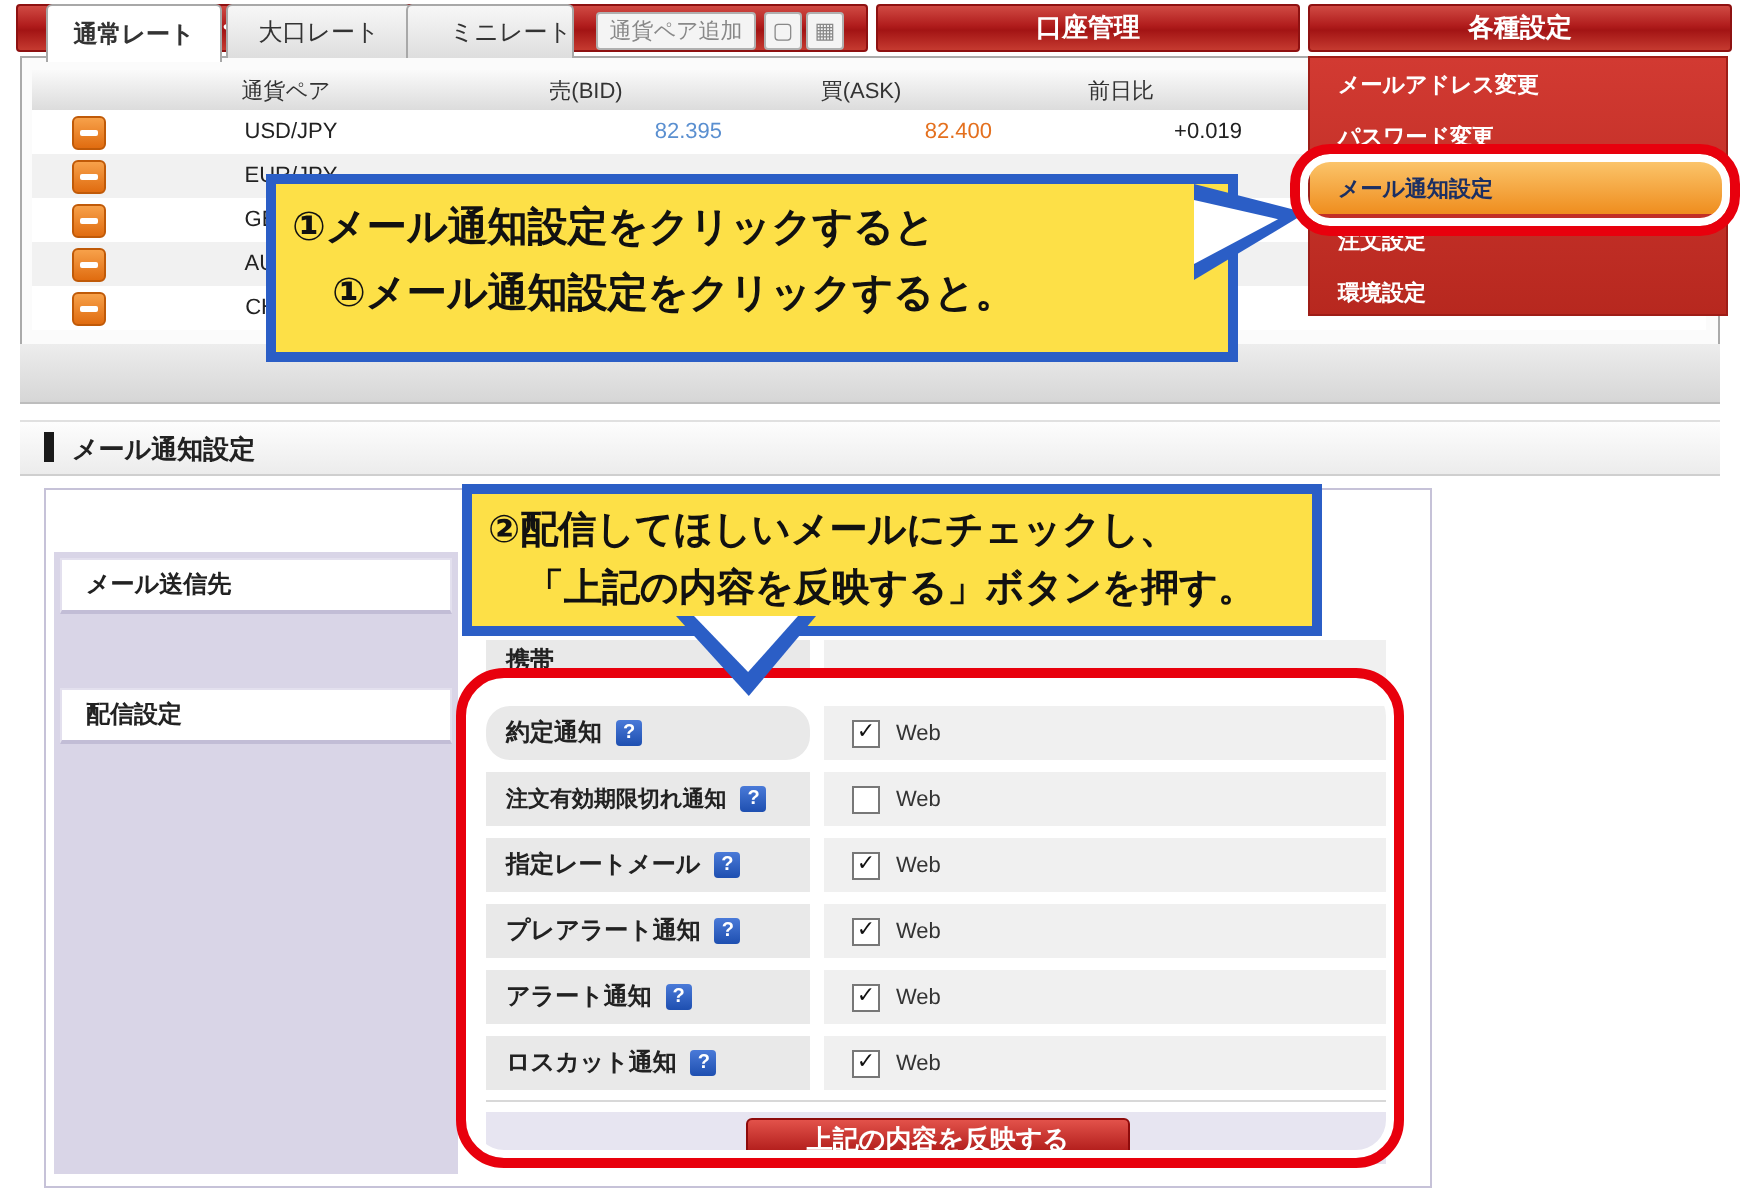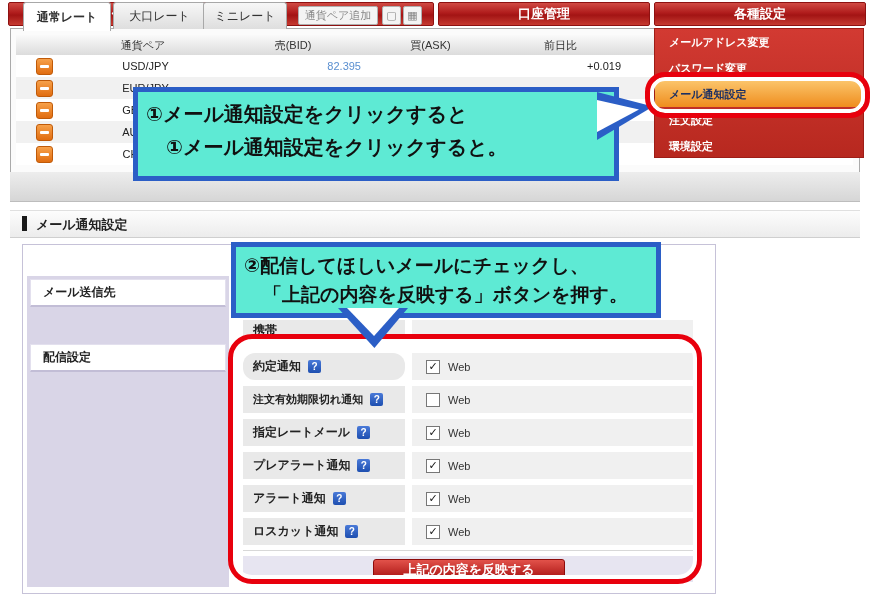--- a/index.html
+++ b/index.html
@@ -22,21 +22,21 @@
            background:linear-gradient(180deg,#f7a14a,#e06c10);}
   .rowicon::after{content:"";position:absolute;left:3px;top:6px;width:9px;height:3px;background:#fff;border-radius:1px;}
   
   #dropdown{position:absolute;left:654px;top:28px;width:210px;height:130px;z-index:30;
             background:linear-gradient(180deg,#d23a32,#b7281f);border:1px solid #9e1d17;box-sizing:border-box;}
   .mitem{position:absolute;left:0;width:208px;height:26px;color:#fff;font-size:11px;font-weight:bold;
          display:flex;align-items:center;padding-left:14px;box-sizing:border-box;}
   .mitem-hl{background:linear-gradient(180deg,#fbc46a,#ef8d1e);color:#1b2f63;}
   .ring{position:absolute;border:5px solid #e8000d;box-shadow:inset 0 0 0 4px #ffffff;pointer-events:none;}
   
-  .callout{position:absolute;background:#5eead4;border:5px solid #2b5ec6;color:#111;font-weight:bold;}
+  .callout{position:absolute;background:#fde047;border:5px solid #2b5ec6;color:#111;font-weight:bold;}
   .callout .l{white-space:nowrap;}
   .tri-out{position:absolute;background:#2b5ec6;}
   .tri-in{position:absolute;background:#fff;}
   
   #tabstrip{position:absolute;left:10px;top:172px;width:850px;height:30px;
             background:linear-gradient(180deg,#ededed,#d6d6d6);border-bottom:1px solid #bdbdbd;box-sizing:border-box;}
   .tab{position:absolute;top:2px;height:27px;border:1px solid #a8a8a8;border-bottom:none;border-radius:3px 3px 0 0;
        font-size:12px;display:flex;align-items:center;justify-content:center;color:#333;
        background:linear-gradient(180deg,#f7f7f7,#dedede);box-sizing:border-box;}
   .tab.active{background:#fff;font-weight:bold;height:29px;z-index:2;}
@@ -106,20 +106,21 @@
         <span>高値</span>
       </div>
     <div class="thead" style="left:737px;width:105px;border-right:none;">
         <span></span>
       </div>
 
     <div class="trow" style="left:5px;top:26px;width:837px;background:#ffffff;">
       <span class="rowicon"></span>
       <div class="tcell" style="left:47px;width:165px;justify-content:center;">USD/JPY</div>
       <div class="tcell num" style="left:212px;width:133px;color:#5a8fd0;">82.395</div>
+      <div class="tcell num" style="left:352px;width:128px;color:#e4701e;">82.400</div>
       <div class="tcell num" style="left:487px;width:118px;">+0.019</div>
     </div>
 
     <div class="trow" style="left:5px;top:48px;width:837px;background:#f1f1f1;">
       <span class="rowicon"></span>
       <div class="tcell" style="left:47px;width:165px;justify-content:center;">EUR/JPY</div>
     </div>
 
     <div class="trow" style="left:5px;top:70px;width:837px;background:#ffffff;">
       <span class="rowicon"></span>
@@ -139,21 +140,21 @@
     </div>
   </div>
 
   <div id="tabstrip"></div>
   <div class="tab active" style="left:23px;width:88px;">
       <span>通常レート</span>
     </div>
   <div class="tab" style="left:113px;width:93px;">
       <span>大口レート</span>
     </div>
-  <div class="tab" style="left:203px;width:84px;">
+  <div class="tab" style="left:203px;width:84px;justify-content:flex-end;">
       <span>ミニレート</span>
     </div>
   <div class="minibtn" style="left:298px;width:80px;">
       <span>通貨ペア追加</span>
     </div>
   <div class="minibtn" style="left:382px;width:19px;">
       <span>▢</span>
     </div>
   <div class="minibtn" style="left:403px;width:19px;">
       <span>▦</span>

